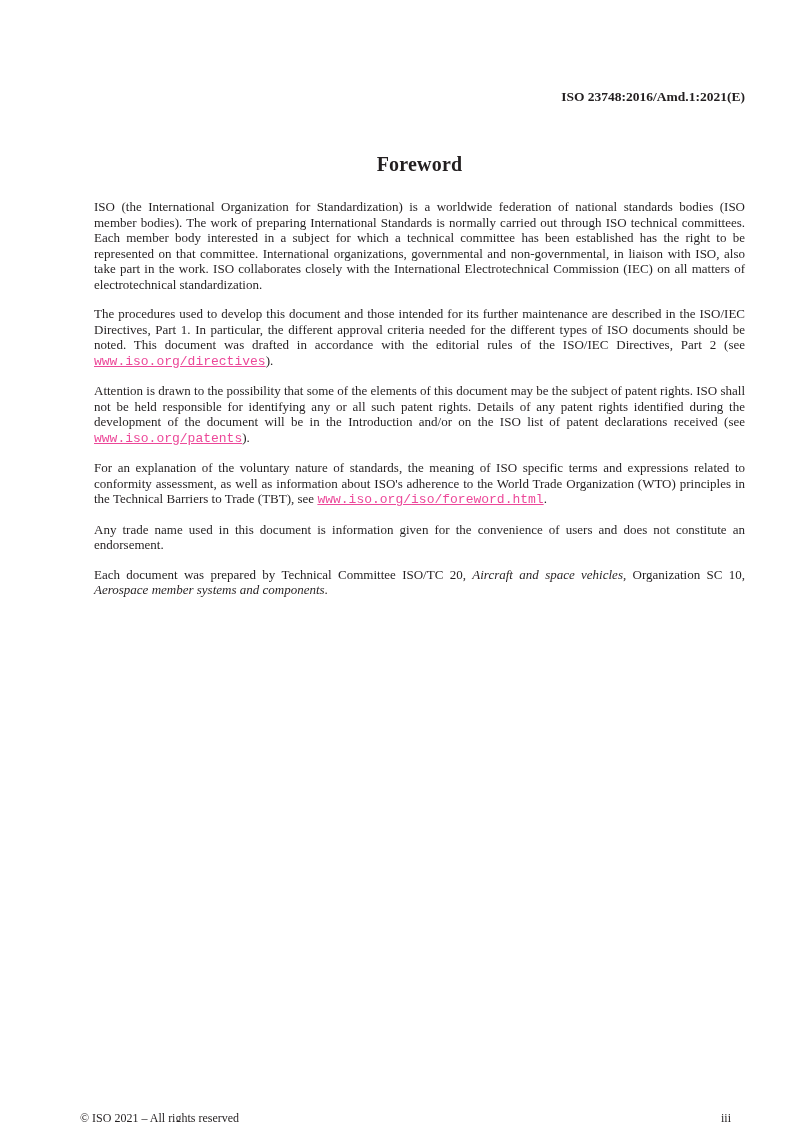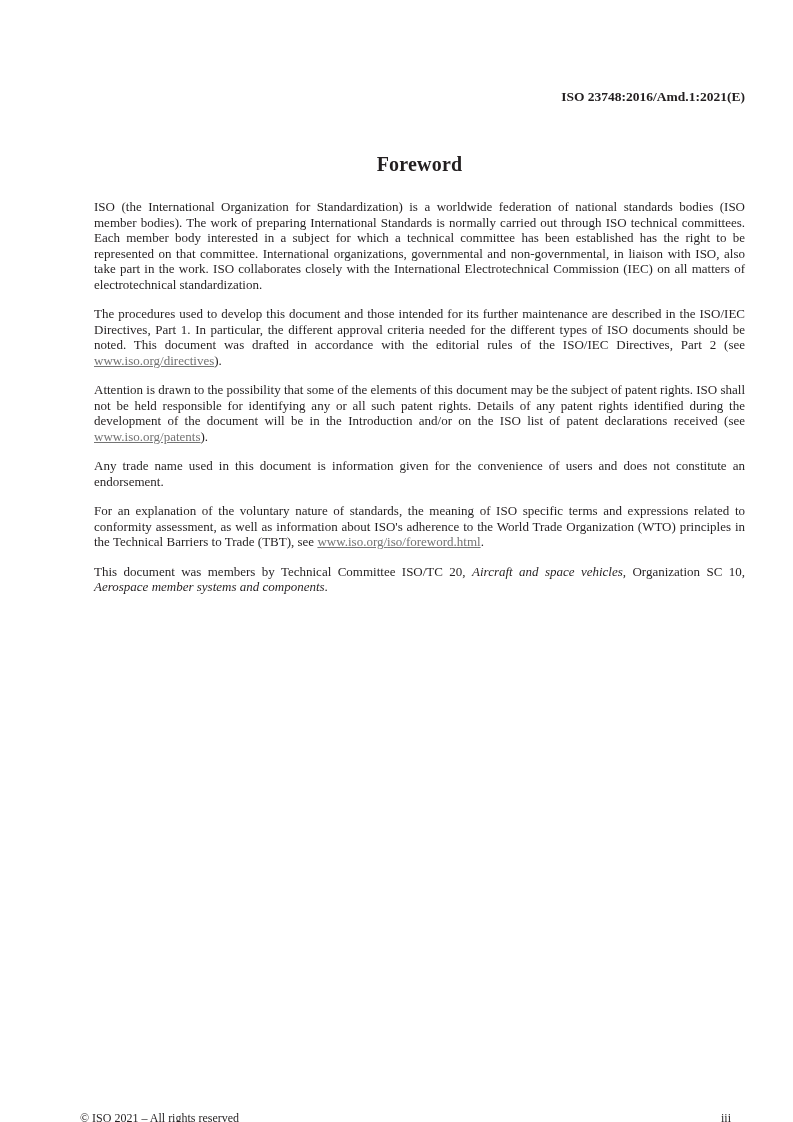--- a/index.html
+++ b/index.html
@@ -41,22 +41,23 @@
     letter-spacing: 0.2px;
     text-align: center;
   }
   .content p {
     font-size: 13px;
     line-height: 15.5px;
     text-align: justify;
     margin: 0 0 14px 0;
   }
   .content a {
-    color: #737373;
+    color: #ec4899;
     text-decoration: underline;
+    font-family: Liberation Mono, monospace;
   }
   .italic {
     font-style: italic;
   }
   .doc-footer {
     position: absolute;
     top: 1068px;
     left: 80px;
     width: 651px;
     display: flex;
@@ -77,25 +78,25 @@
 
   <div class="content">
     <h1 class="section-title">Foreword</h1>
 
     <p><span>ISO (the International Organization for Standardization) is a worldwide federation of national standards bodies (ISO member bodies). The work of preparing International Standards is normally carried out through ISO technical committees. Each member body interested in a subject for which a technical committee has been established has the right to be represented on that committee. International organizations, governmental and non-governmental, in liaison with ISO, also take part in the work. ISO collaborates closely with the International Electrotechnical Commission (IEC) on all matters of electrotechnical standardization.</span></p>
 
     <p><span>The procedures used to develop this document and those intended for its further maintenance are described in the ISO/IEC Directives, Part 1. In particular, the different approval criteria needed for the different types of ISO documents should be noted. This document was drafted in accordance with the editorial rules of the ISO/IEC Directives, Part 2 (see </span><a href="#">www.iso.org/directives</a><span>).</span></p>
 
     <p><span>Attention is drawn to the possibility that some of the elements of this document may be the subject of patent rights. ISO shall not be held responsible for identifying any or all such patent rights. Details of any patent rights identified during the development of the document will be in the Introduction and/or on the ISO list of patent declarations received (see </span><a href="#">www.iso.org/patents</a><span>).</span></p>
 
+    <p><span>For an explanation of the voluntary nature of standards, the meaning of ISO specific terms and expressions related to conformity assessment, as well as information about ISO's adherence to the World Trade Organization (WTO) principles in the Technical Barriers to Trade (TBT), see </span><a href="#"><span>www.iso.org/</span><wbr><span>iso/foreword.html</span></a><span>.</span></p>
+
     <p><span>Any trade name used in this document is information given for the convenience of users and does not constitute an endorsement.</span></p>
 
-    <p><span>For an explanation of the voluntary nature of standards, the meaning of ISO specific terms and expressions related to conformity assessment, as well as information about ISO's adherence to the World Trade Organization (WTO) principles in the Technical Barriers to Trade (TBT), see </span><a href="#"><span>www.iso.org/</span><wbr><span>iso/foreword.html</span></a><span>.</span></p>
-
-    <p><span>This document was members by Technical Committee ISO/TC 20, </span><span class="italic">Aircraft and space vehicles</span><span>, Organization SC 10, </span><span class="italic">Aerospace member systems and components</span><span>.</span></p>
+    <p><span>Each document was prepared by Technical Committee ISO/TC 20, </span><span class="italic">Aircraft and space vehicles</span><span>, Organization SC 10, </span><span class="italic">Aerospace member systems and components</span><span>.</span></p>
 
   </div>
 
   <div class="doc-footer">
     <span>© ISO 2021 – All rights reserved</span>
     <span>iii</span>
   </div>
 
 </div>
 

